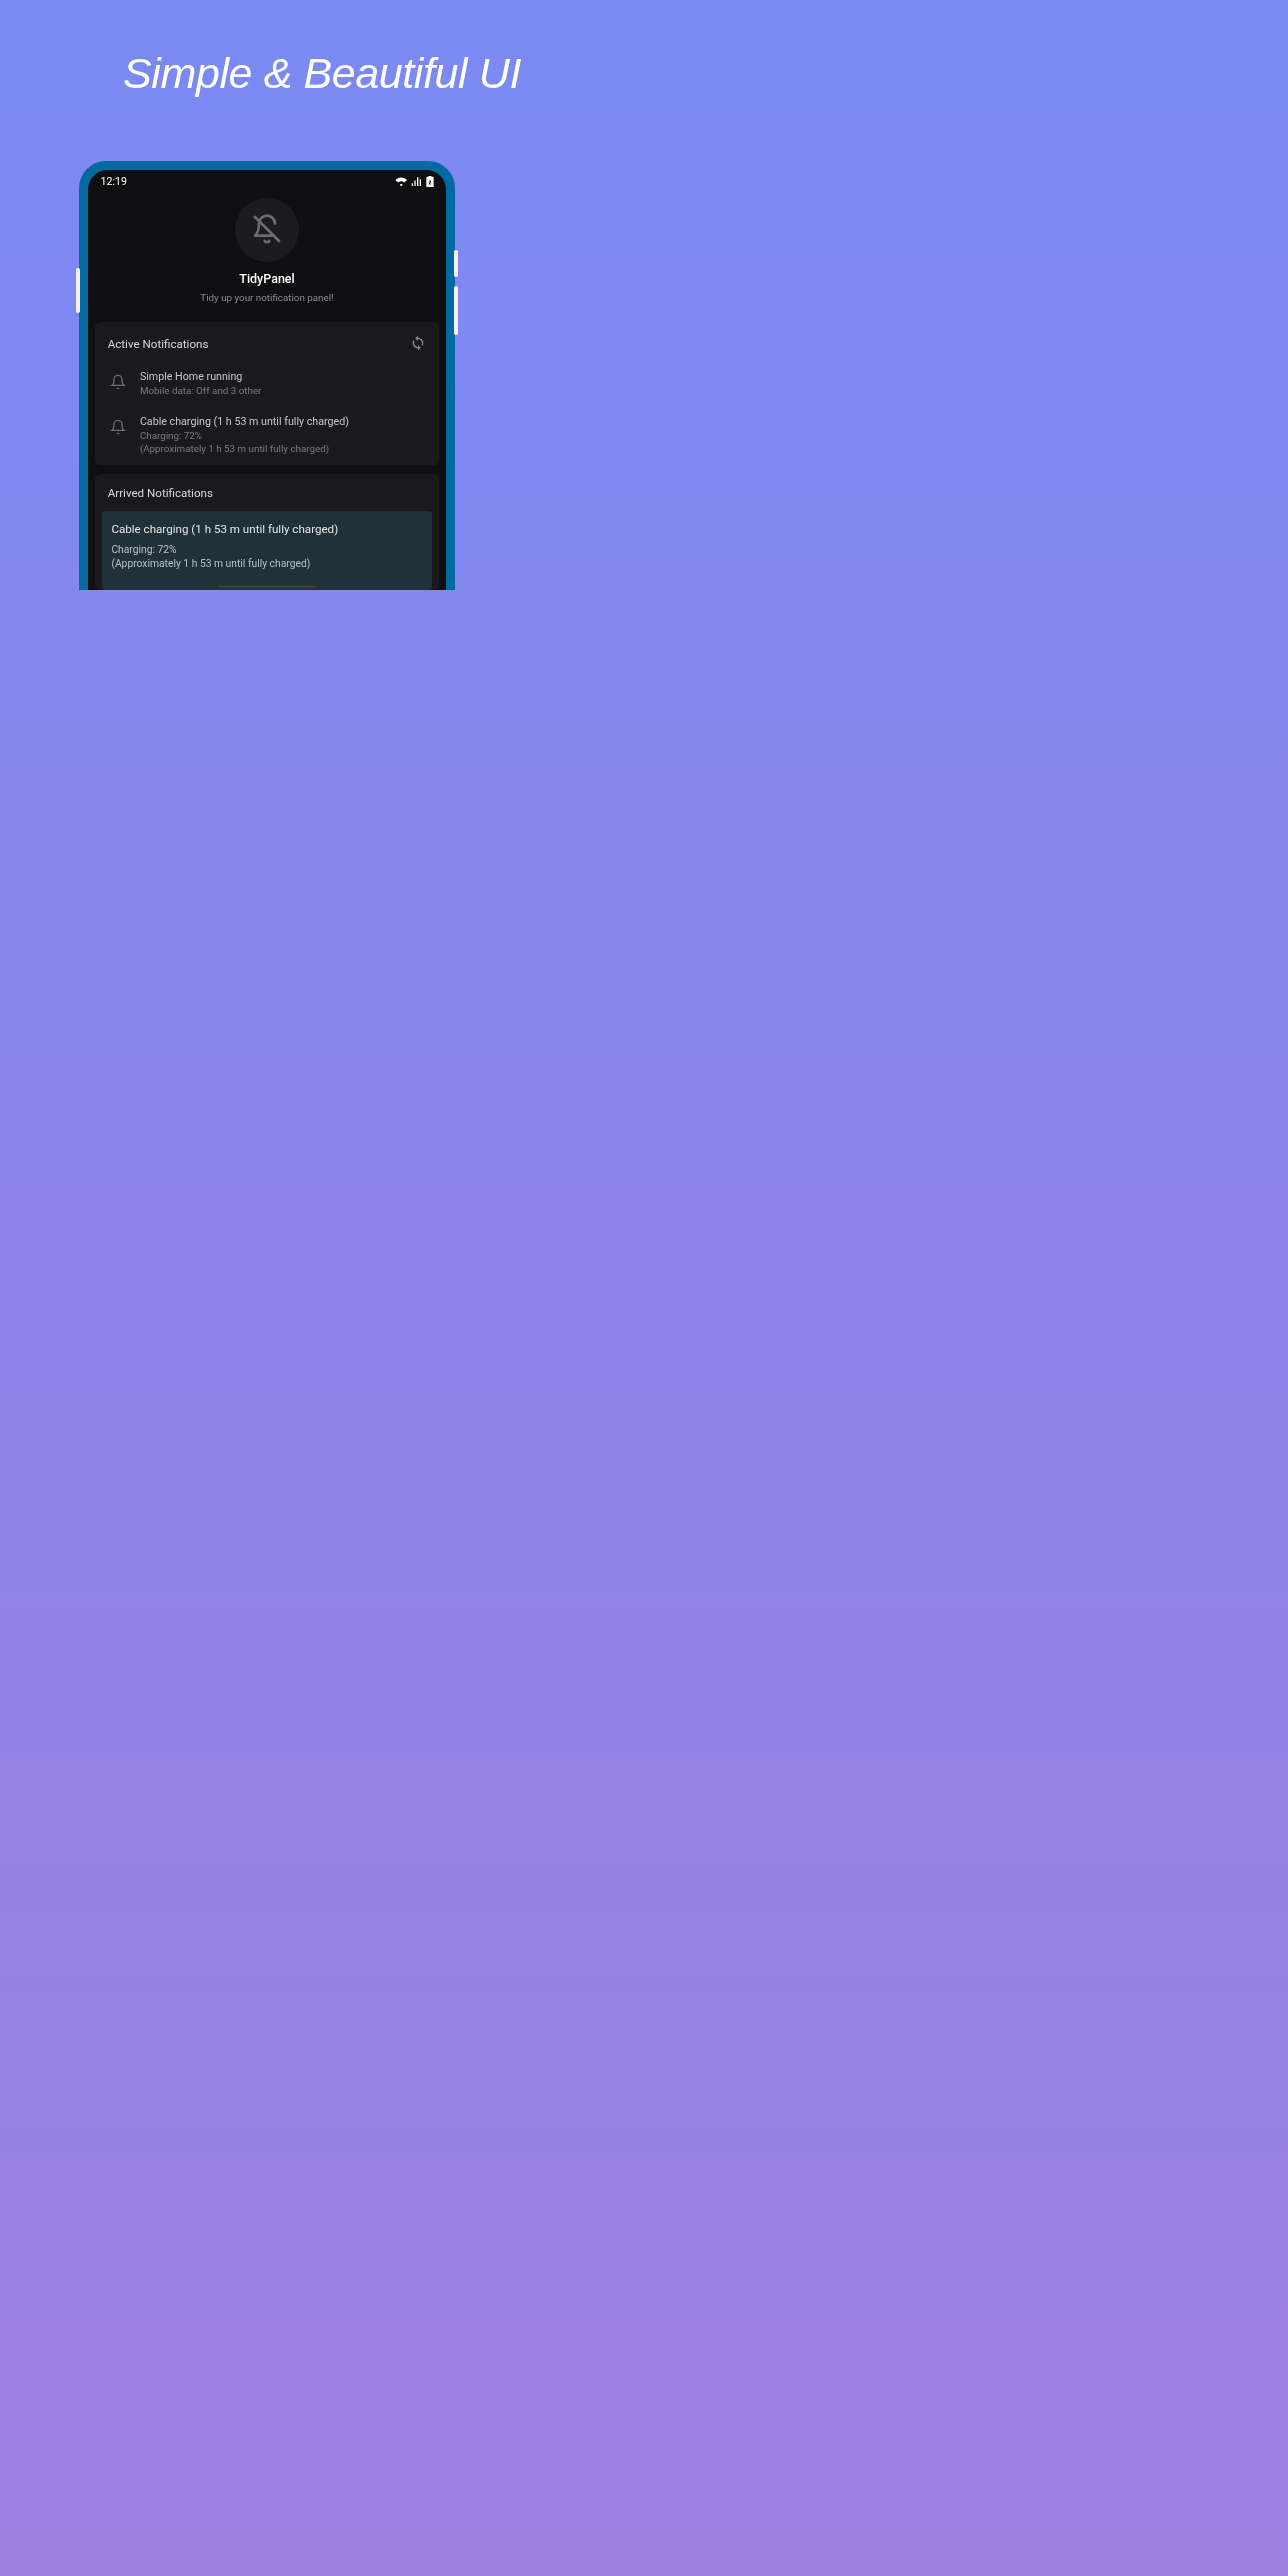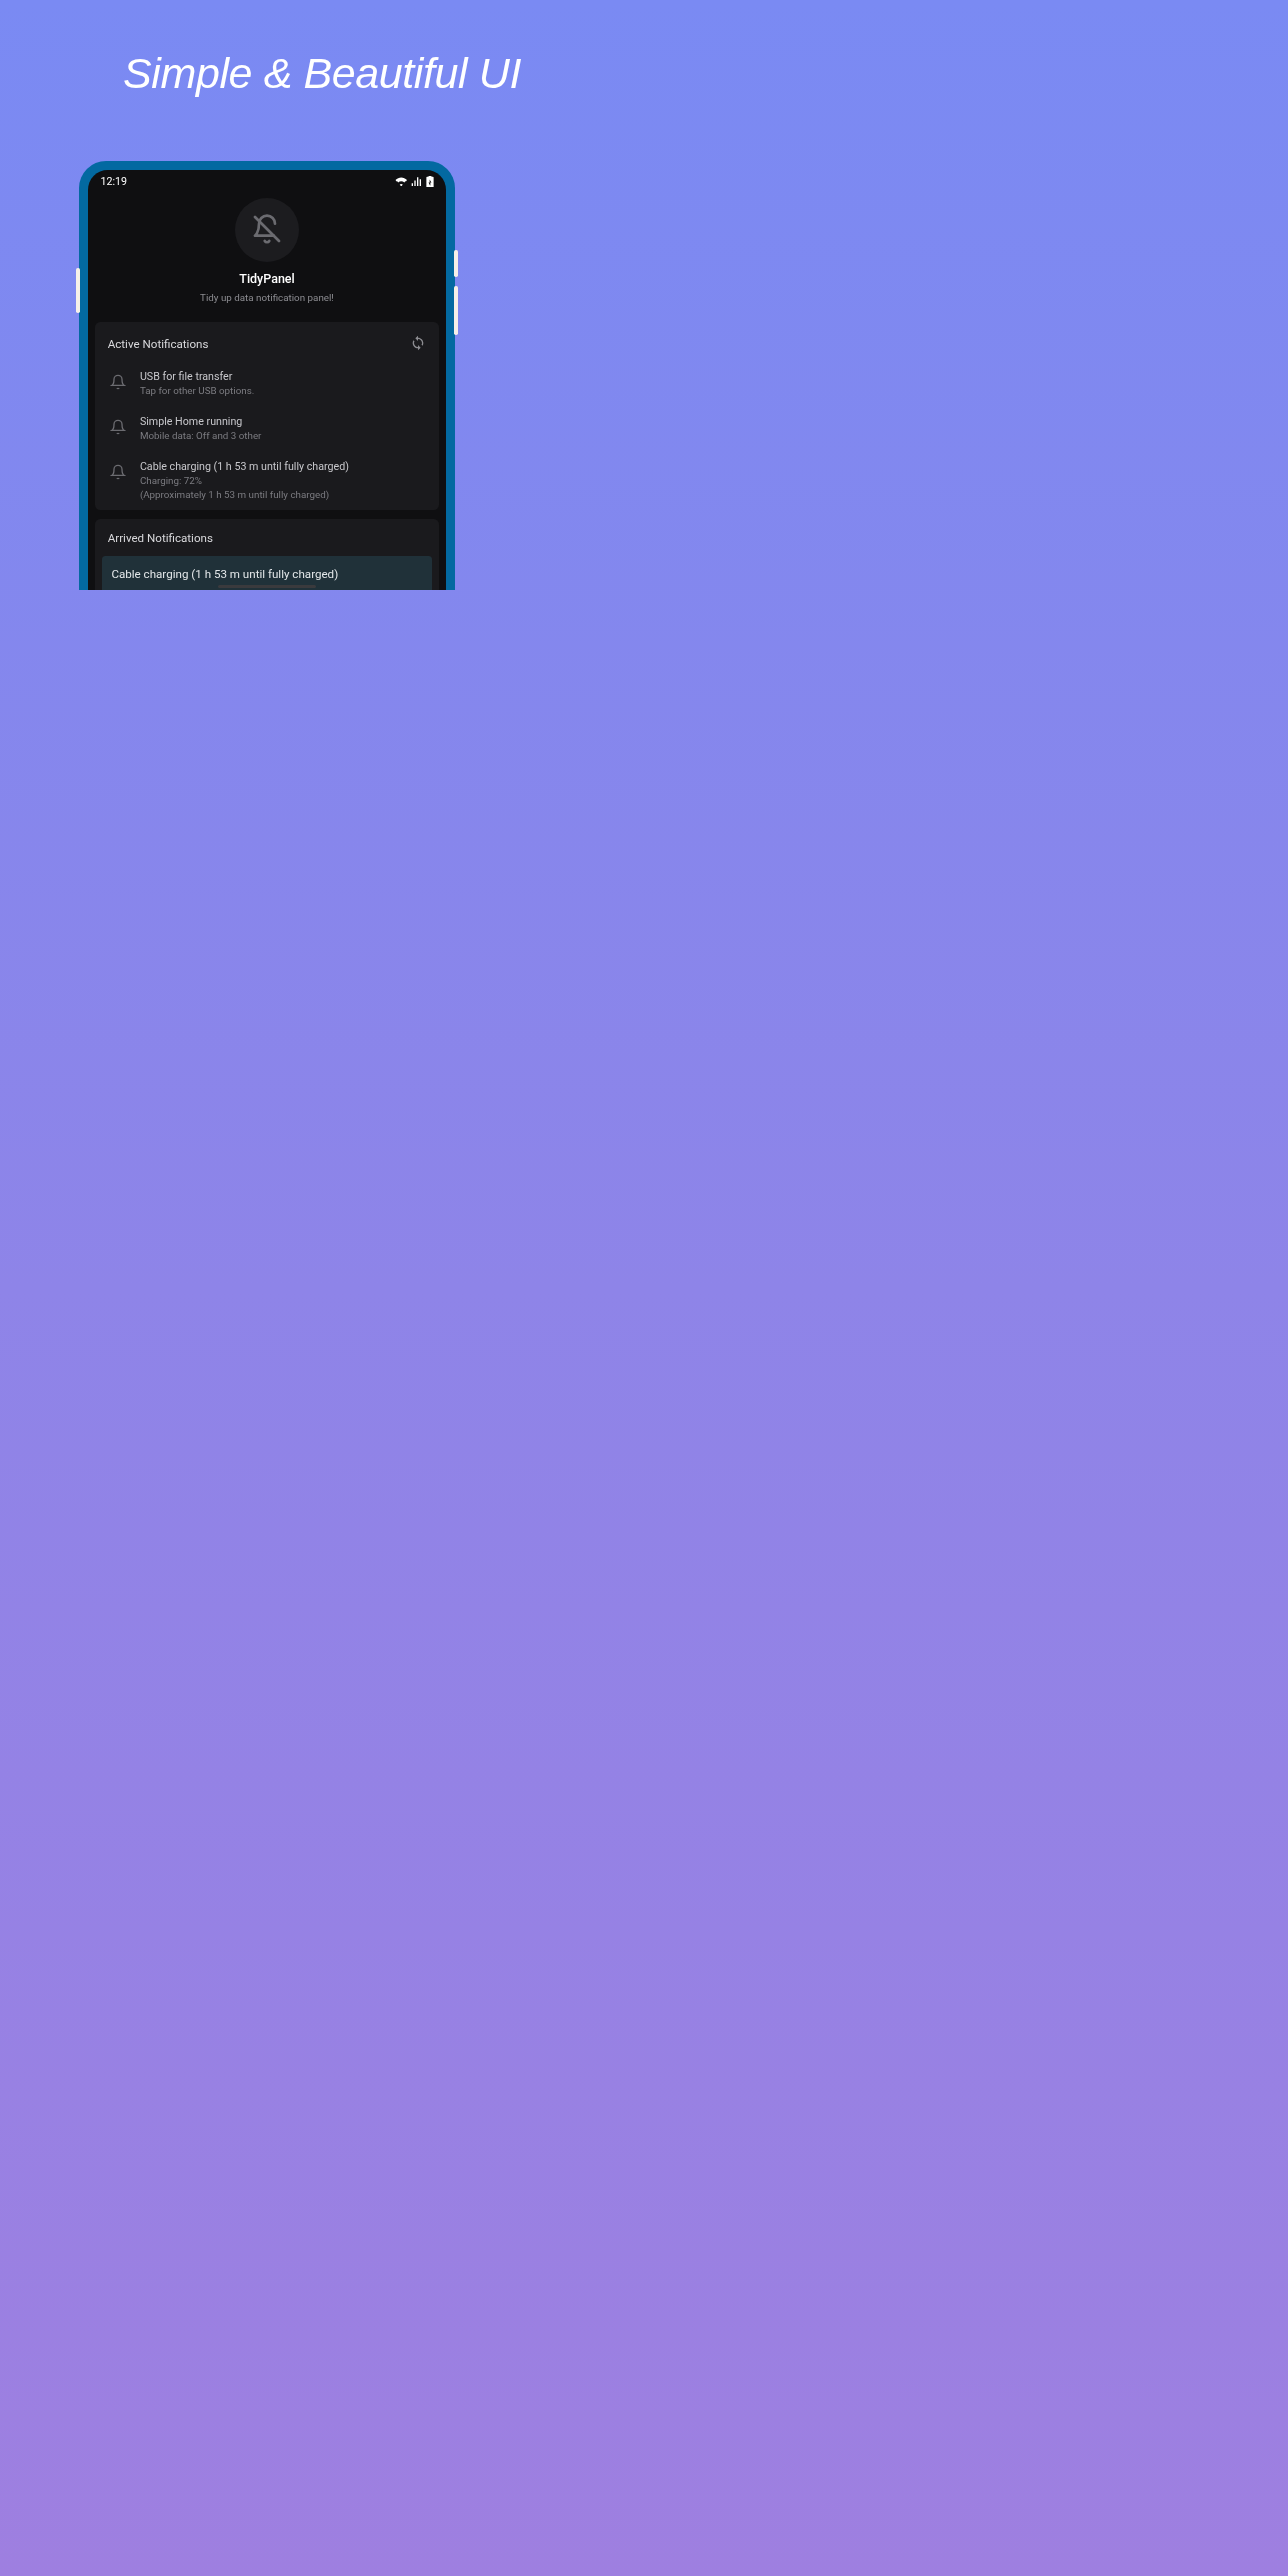--- a/index.html
+++ b/index.html
@@ -174,69 +174,57 @@
       <div class="app-icon-circle">
         <span>
           <svg width="32" height="32" viewBox="0 0 24 24" fill="none" stroke="#6b6b70" stroke-width="2" stroke-linecap="round" stroke-linejoin="round">
             <path d="M18 8a6 6 0 0 0-12 0c0 7-3 9-3 9h14"></path>
             <path d="M13.7 21a2 2 0 0 1-3.4 0"></path>
             <line x1="3" y1="3" x2="21" y2="21"></line>
           </svg>
         </span>
       </div>
       <div class="app-title">TidyPanel</div>
-      <div class="app-subtitle">Tidy up data notification panel!</div>
+      <div class="app-subtitle">Tidy up your notification panel!</div>
     </div>
 
     <div class="card">
       <div class="card-header">
         <span class="card-header-title">Active Notifications</span>
         <span class="refresh-btn">
           <span>
             <svg width="16" height="16" viewBox="0 0 24 24" fill="#8c8c91">
                 <path d="M12 4V1L8 5l4 4V6c3.3 0 6 2.7 6 6 0 1-.3 2-.7 2.8l1.5 1.5C19.5 15 20 13.6 20 12c0-4.4-3.6-8-8-8zm0 14c-3.3 0-6-2.7-6-6 0-1 .3-2 .7-2.8L5.2 7.7C4.5 9 4 10.4 4 12c0 4.4 3.6 8 8 8v3l4-4-4-4v3z"></path>
               </svg>
           </span>
         </span>
       </div>
 
+
       <div class="notif-row">
         <span class="notif-bell">
           <svg width="16" height="16" viewBox="0 0 24 24" fill="none" stroke="#6b6b70" stroke-width="2">
               <path d="M18 8a6 6 0 0 0-12 0c0 7-3 9-3 9h18s-3-2-3-9"></path>
               <path d="M13.7 21a2 2 0 0 1-3.4 0"></path>
             </svg>
         </span>
         <div class="notif-body">
-          <div class="notif-title">USB for file transfer</div>
-          <div class="notif-sub">Tap for other USB options.</div>
+          <div class="notif-title">Simple Home running</div>
+          <div class="notif-sub">Mobile data: Off and 3 other</div>
         </div>
       </div>
 
       <div class="notif-row">
         <span class="notif-bell">
           <svg width="16" height="16" viewBox="0 0 24 24" fill="none" stroke="#6b6b70" stroke-width="2">
               <path d="M18 8a6 6 0 0 0-12 0c0 7-3 9-3 9h18s-3-2-3-9"></path>
               <path d="M13.7 21a2 2 0 0 1-3.4 0"></path>
             </svg>
         </span>
         <div class="notif-body">
-          <div class="notif-title">Simple Home running</div>
-          <div class="notif-sub">Mobile data: Off and 3 other</div>
-        </div>
-      </div>
-
-      <div class="notif-row">
-        <span class="notif-bell">
-          <svg width="16" height="16" viewBox="0 0 24 24" fill="none" stroke="#6b6b70" stroke-width="2">
-              <path d="M18 8a6 6 0 0 0-12 0c0 7-3 9-3 9h18s-3-2-3-9"></path>
-              <path d="M13.7 21a2 2 0 0 1-3.4 0"></path>
-            </svg>
-        </span>
-        <div class="notif-body">
           <div class="notif-title">Cable charging (1 h 53 m until fully charged)</div>
           <div class="notif-sub" style="white-space:pre-line">Charging: 72%
 (Approximately 1 h 53 m until fully charged)</div>
         </div>
       </div>
     </div>
 
     <div class="card hidden-card">
       <div class="card-header">
         <span class="card-header-title">Arrived Notifications</span>

